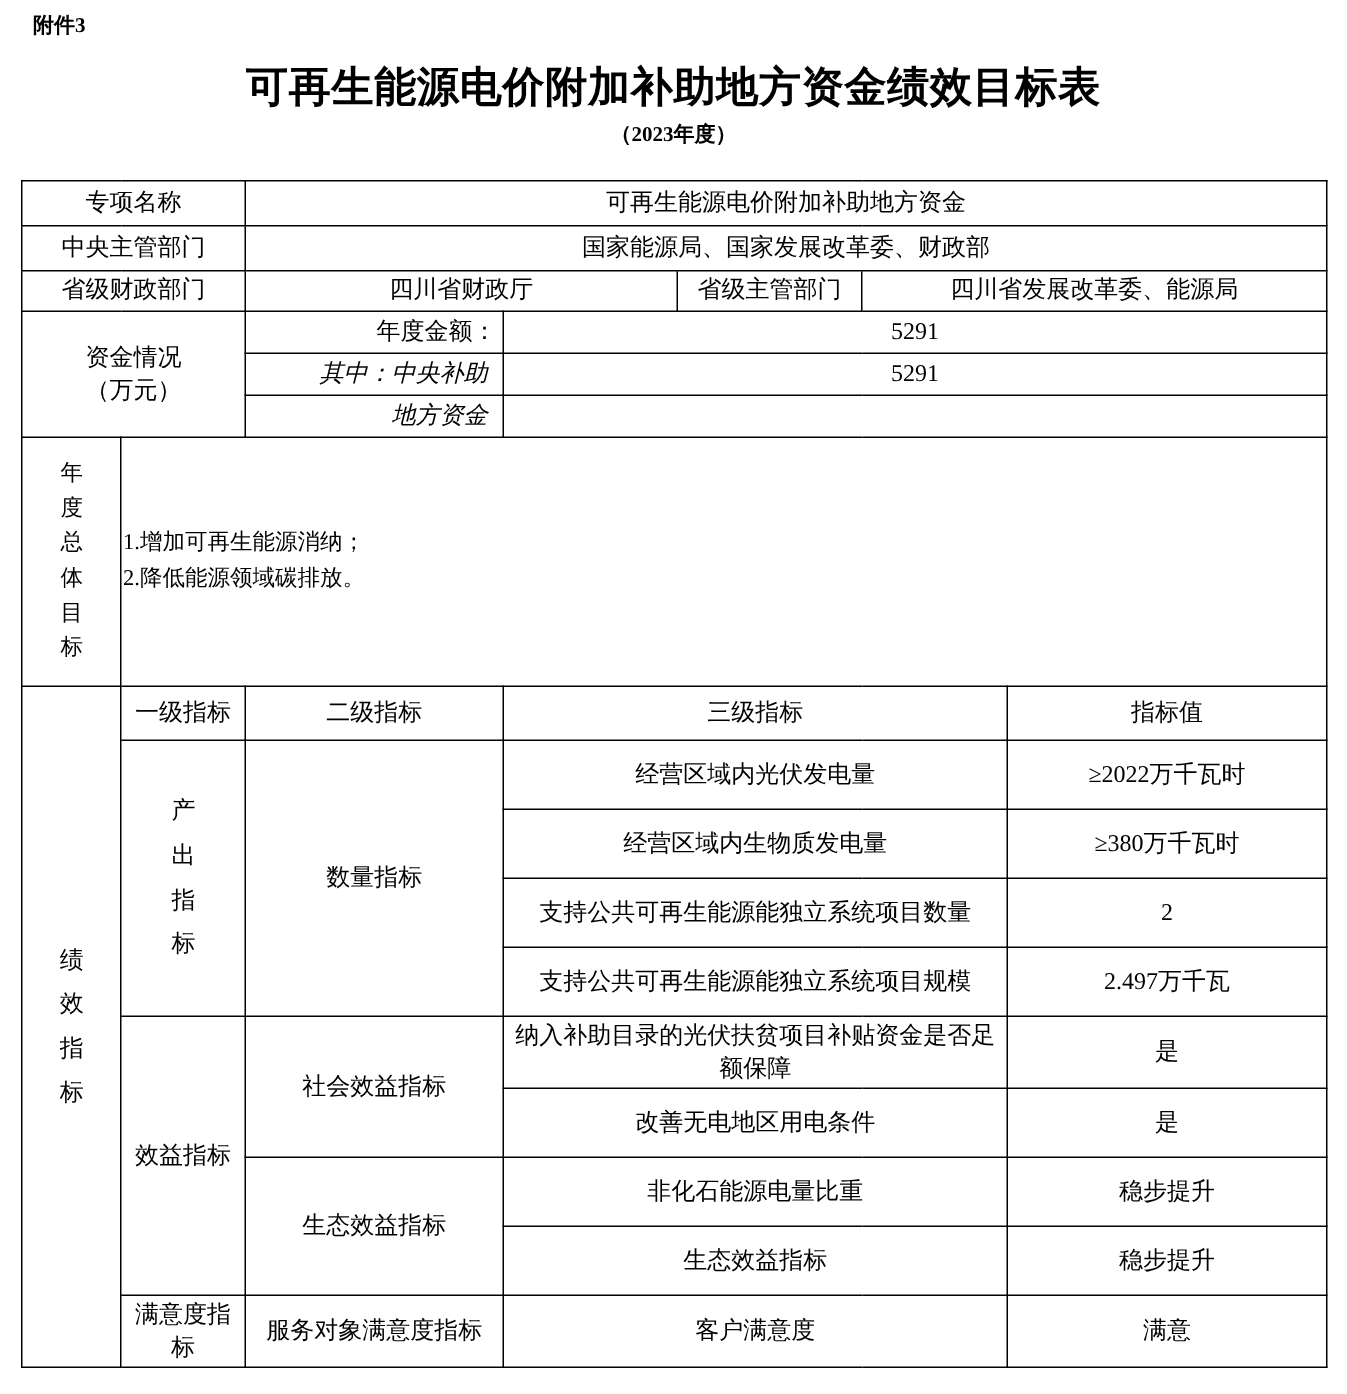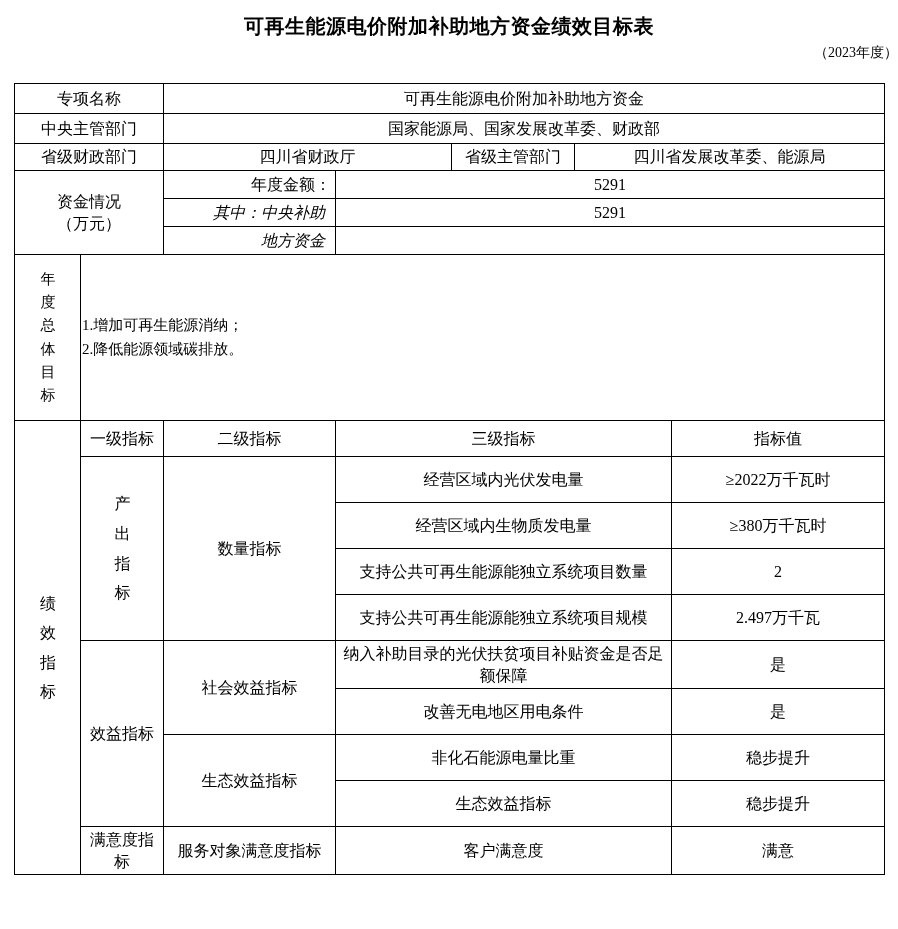--- a/index.html
+++ b/index.html
@@ -14,28 +14,28 @@
   .page { position: relative; width: 898px; height: 929px; overflow: hidden; }
 
   .attachment {
     margin: 8px 0 0 22px;
     font-size: 14px;
     font-weight: bold;
   }
   .title {
     margin: 13px 0 4px 0;
     text-align: center;
-    font-size: 20px;
+    font-size: 28px;
     font-weight: bold;
     letter-spacing: 0.5px;
   }
   .subtitle {
-    text-align: right;
+    text-align: center;
     font-size: 14px;
-    font-weight: normal;
+    font-weight: bold;
     margin-bottom: 21px;
   }
 
   table.main {
     border-collapse: collapse;
     table-layout: fixed;
     margin-left: 14px;
     width: 870px;
     border: 1px solid #000;
   }
@@ -80,20 +80,21 @@
   }
   .vtext.lh-goal { line-height: 1.55; font-size: 15px; }
   .vtext.lh-perf { line-height: 1.85; font-size: 16px; }
   .vtext.lh-out  { line-height: 1.85; font-size: 16px; }
 </style>
 </head>
 <body>
 
 <div class="page">
 
+  <div class="attachment">附件3</div>
   <div class="title">可再生能源电价附加补助地方资金绩效目标表</div>
   <div class="subtitle">（2023年度）</div>
 
   <table class="main">
     <colgroup>
       <col style="width:66px">
         <col style="width:83px">
         <col style="width:172px">
       <col style="width:116px">
         <col style="width:123px">

